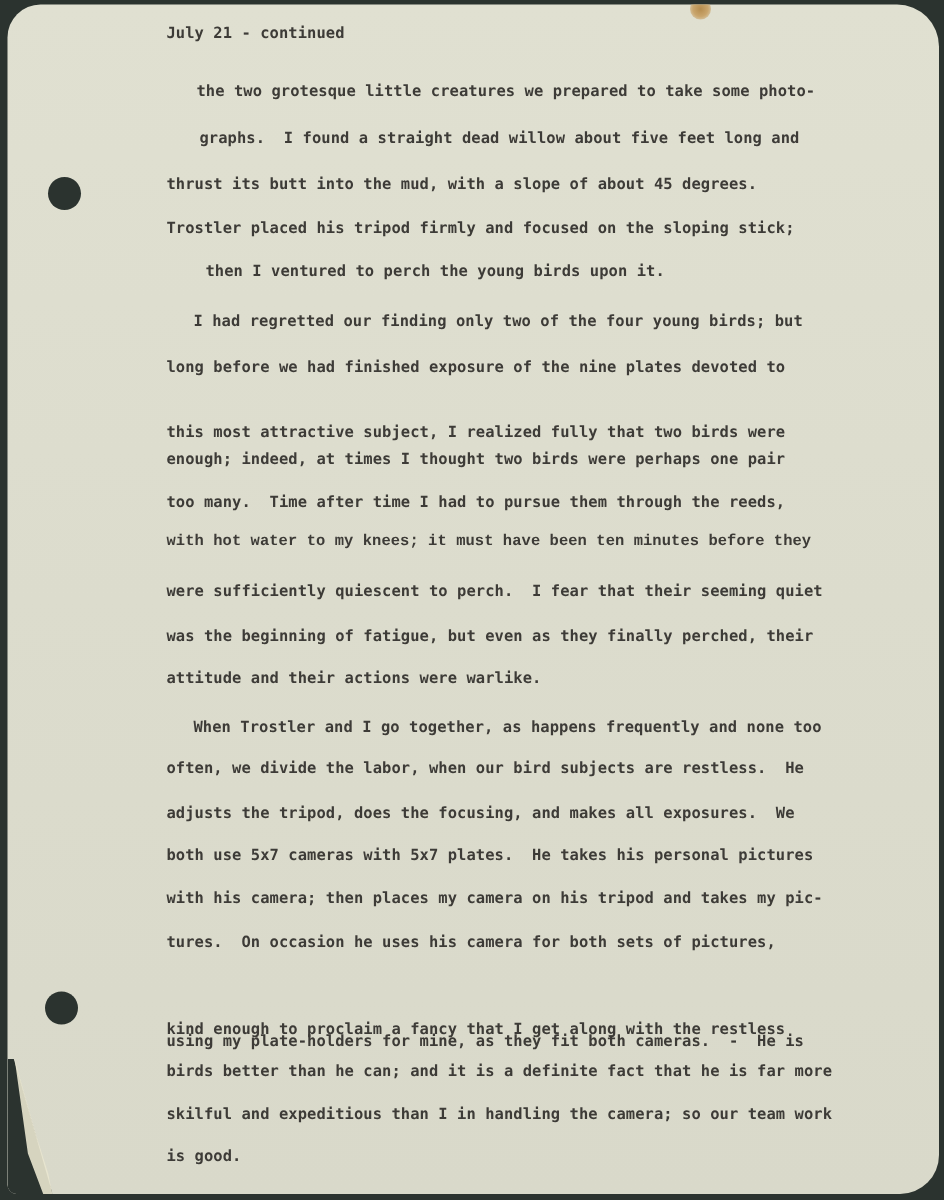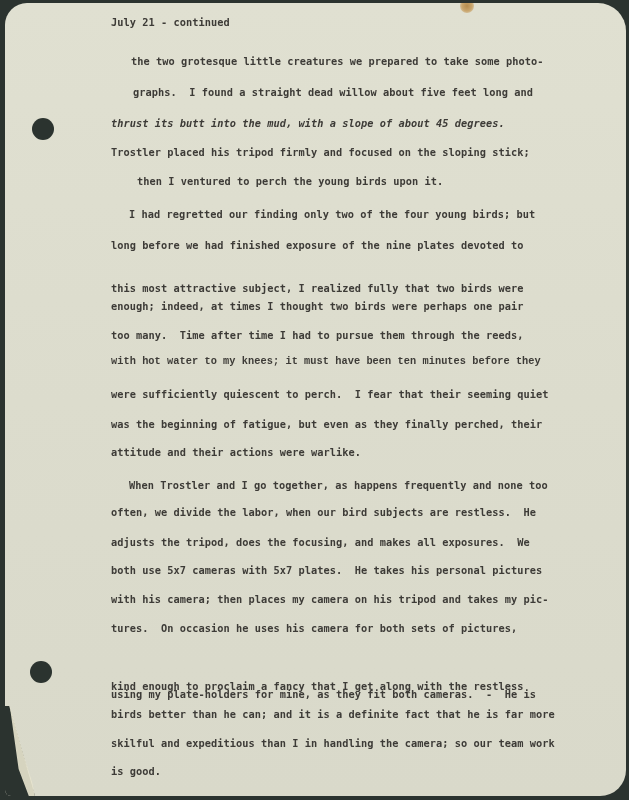--- a/index.html
+++ b/index.html
@@ -89,21 +89,21 @@
   <div class="hole top"></div>
   <div class="hole bottom"></div>
   <div class="fold"></div>
   <div class="fold-flap"></div>
 
   <div class="typed">
     <div class="heading">July 21 - continued</div>
     <div id="lines">
         <div class="line" style="top: 52px; left: 0px; margin-left: 20px;">the two grotesque little creatures we prepared to take some photo-</div>
         <div class="line" style="top: 83px; left: 0px; margin-left: 22px;">graphs.  I found a straight dead willow about five feet long and</div>
-        <div class="line" style="top: 114px; left: 0px; font-style: italic;">thrust its butt into the mud, with a slope of about 45 degrees.</div>
+        <div class="line" style="top: 114px; left: 0px;">thrust its butt into the mud, with a slope of about 45 degrees.</div>
         <div class="line" style="top: 143px; left: 0px;">Trostler placed his tripod firmly and focused on the sloping stick;</div>
         <div class="line" style="top: 172px; left: 0px; margin-left: 26px;">then I ventured to perch the young birds upon it.</div>
         <div class="line" style="top: 205px; left: 18px;">I had regretted our finding only two of the four young birds; but</div>
         <div class="line" style="top: 236px; left: 0px;">long before we had finished exposure of the nine plates devoted to</div>
         <div class="line" style="top: 267px; left: 0px; margin-top: 12px;">this most attractive subject, I realized fully that two birds were</div>
         <div class="line" style="top: 297px; left: 0px;">enough; indeed, at times I thought two birds were perhaps one pair</div>
         <div class="line" style="top: 326px; left: 0px;">too many.  Time after time I had to pursue them through the reeds,</div>
         <div class="line" style="top: 352px; left: 0px; font-family: Liberation Mono, monospace;">with hot water to my knees; it must have been ten minutes before they</div>
         <div class="line" style="top: 385px; left: 0px;">were sufficiently quiescent to perch.  I fear that their seeming quiet</div>
         <div class="line" style="top: 415px; left: 0px;">was the beginning of fatigue, but even as they finally perched, their</div>

